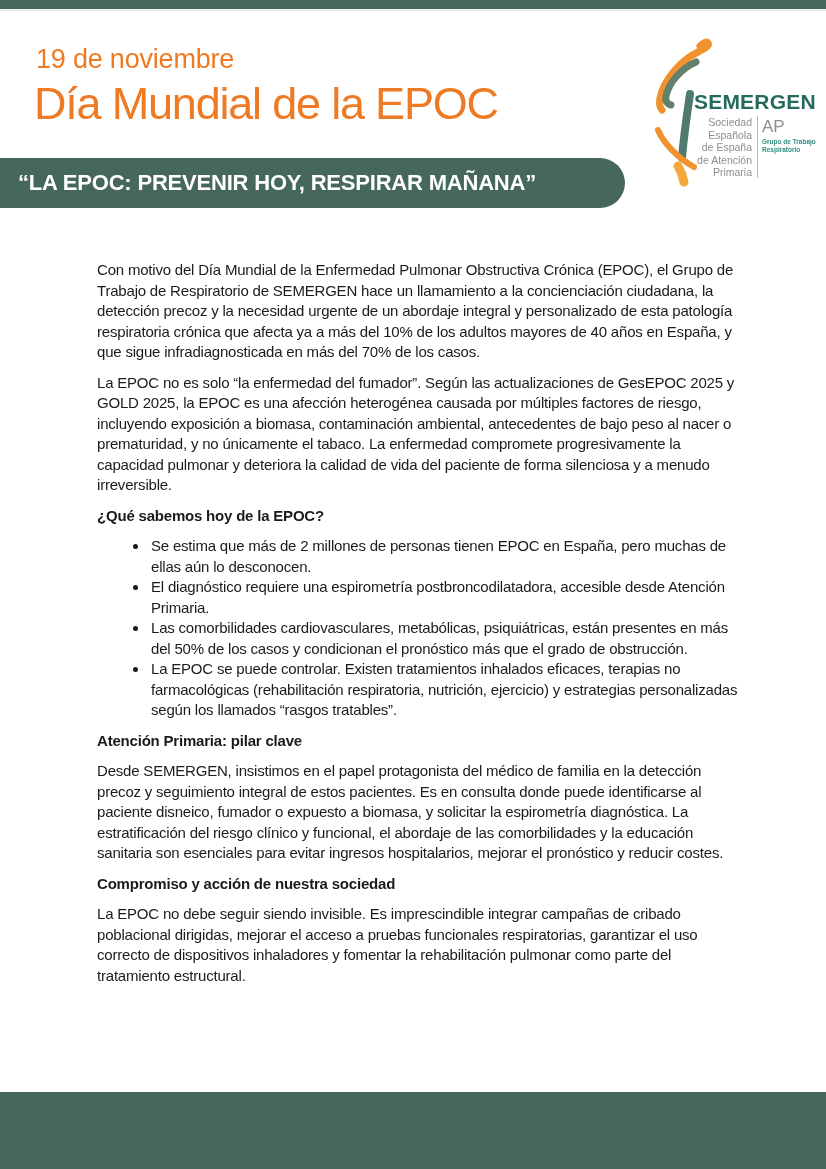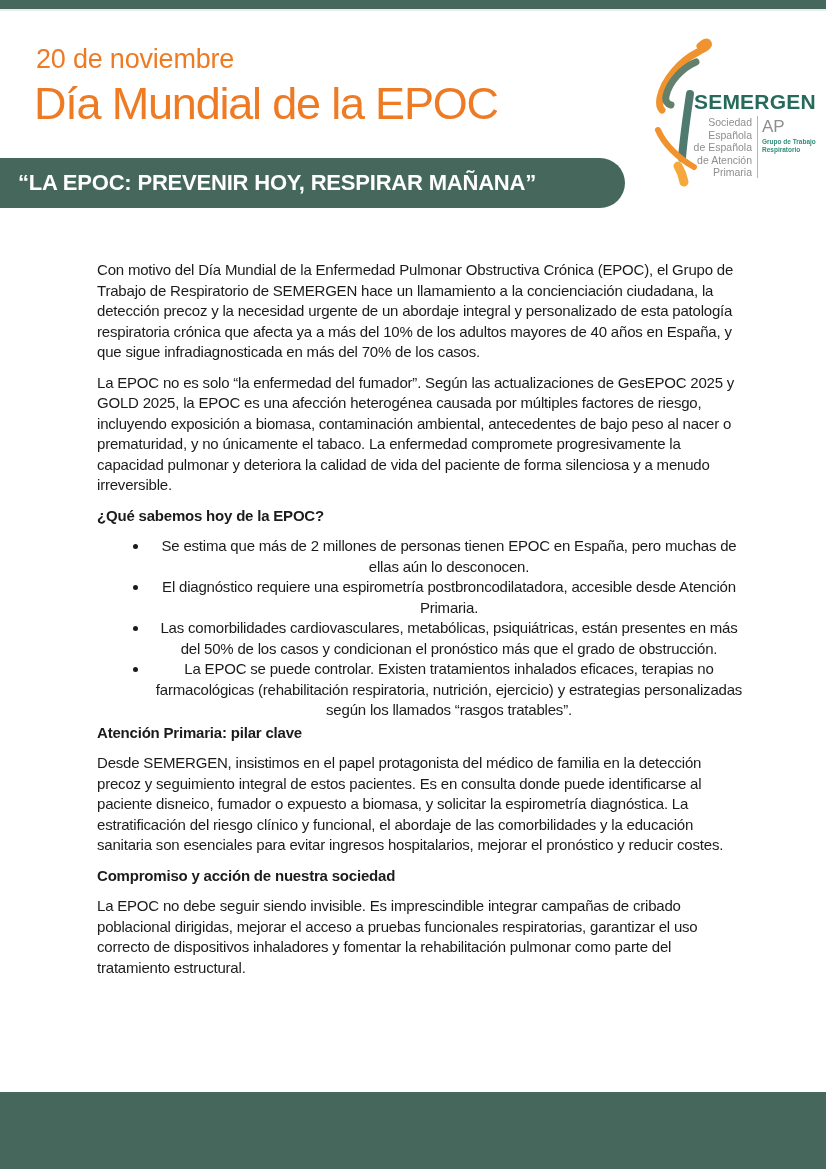--- a/index.html
+++ b/index.html
@@ -57,52 +57,52 @@
   
   .content{
     position:absolute;left:97px;top:260px;width:650px;
     font-size:15px;line-height:20.5px;color:#1b1b1b;letter-spacing:-0.2px;
   }
   .content p{margin:0 0 10px 0;}
   .content h2{
     margin:0 0 10px 0;
     font-size:15px;line-height:20.5px;font-weight:700;color:#1b1b1b;
   }
-  .content ul{margin:0 0 2px 0;padding-left:52px;text-align:center;}
+  .content ul{margin:0 0 10px 0;padding-left:52px;}
   .content li{margin:0;padding-left:2px;}
   .bottom-bar{
     position:absolute;left:0;bottom:0;width:826px;height:77px;
     background:#46685C;
   }
 </style>
 </head>
 <body>
 
 <div class="page">
 
   <div class="top-bar"></div>
 
-  <div class="date-label">20 de noviembre</div>
+  <div class="date-label">19 de noviembre</div>
   <h1 class="page-title">Día Mundial de la EPOC</h1>
 
   <div class="logo">
     <svg width="80" height="150" viewBox="0 0 80 150">
 
       <path d="M62,8 C66,4 69,3 70,5 C72,8 66,11 60,14 C44,22 26,40 22,60 C21,66 22,70 24,72" fill="none" stroke="#F0922D" stroke-width="7" stroke-linecap="round"></path>
       <path d="M58,24 C44,30 31,44 28,58 C27,63 29,66 33,67" fill="none" stroke="#63806C" stroke-width="7" stroke-linecap="round"></path>
       <path d="M52,56 C50,70 46,95 44,120" fill="none" stroke="#4E7A70" stroke-width="8" stroke-linecap="round"></path>
       <path d="M20,92 C26,106 40,120 56,129" fill="none" stroke="#F0922D" stroke-width="6" stroke-linecap="round"></path>
       <path d="M40,128 C43,133 45,139 46,144" fill="none" stroke="#F5A93C" stroke-width="9" stroke-linecap="round"></path>
     </svg>
     <div class="logo-name">SEMERGEN</div>
     <div class="logo-sub">
       <div class="logo-society">
         <div>Sociedad</div>
         <div>Española</div>
-        <div>de Española</div>
+        <div>de España</div>
         <div>de Atención</div>
         <div>Primaria</div>
       </div>
       <div class="logo-divider"></div>
       <div class="logo-ap">
         <div class="ap">AP</div>
         <div class="grp">Grupo de Trabajo</div>
         <div class="grp">Respiratorio</div>
       </div>
     </div>

